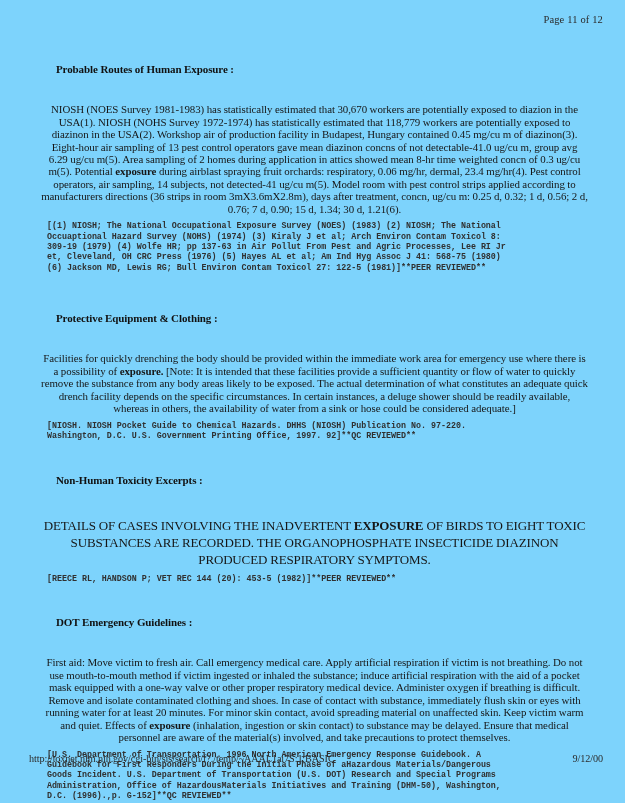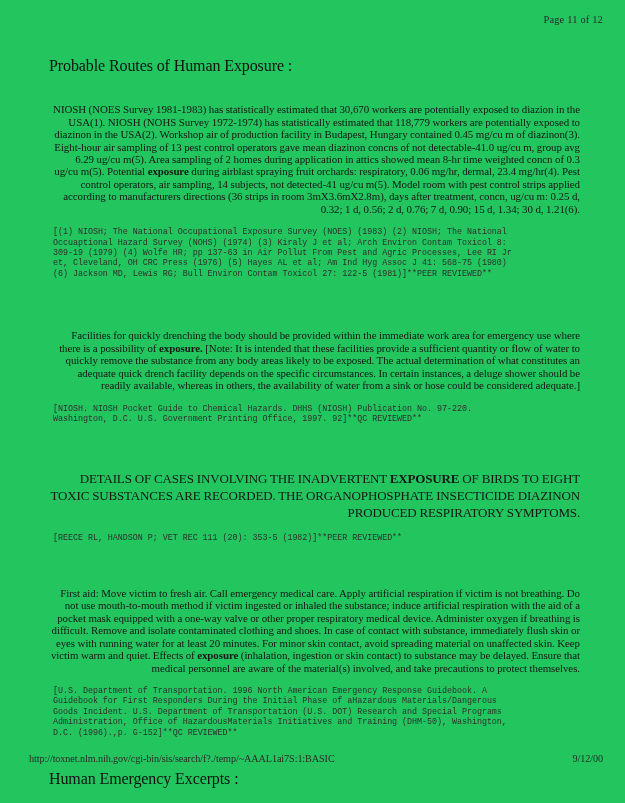--- a/index.html
+++ b/index.html
@@ -14,21 +14,21 @@
     color: #1a1a1a;
     overflow: hidden;
     position: relative;
   }
   .page {
     position: relative;
     width: 625px;
     height: 803px;
     box-sizing: border-box;
     padding: 0;
-    background: #22c55e;
+    background: #7dd3fc;
   }
 
   
   .page-header {
     position: absolute;
     top: 14px;
     right: 22px;
     font-size: 10.5px;
     letter-spacing: 0.15px;
     color: #2b2b2b;
@@ -37,57 +37,58 @@
 
   
   .content {
     position: absolute;
     left: 41px;
     top: 48px;
     width: 547px;
   }
 
   h2.section-title {
-    font-size: 16px;
-    font-weight: normal;
-    margin: 8px;
+    font-size: 11px;
+    font-weight: bold;
+    margin: 15px;
     padding: 0;
     letter-spacing: -0.1px;
     color: #111111;
     line-height: 1.2;
   }
 
   .gap-after-title { height: 12px; }
 
   p.body-text {
     font-size: 10.9px;
     line-height: 12.45px;
-    margin: 8px;
+    margin: 0;
     padding: 0;
-    text-align: right;
+    text-align: center;
     color: #161616;
     letter-spacing: -0.06px;
     word-spacing: -0.1px;
   }
 
   p.body-text.caps {
     font-size: 13px;
     line-height: 17px;
     letter-spacing: -0.15px;
   }
 
   pre.citation {
     font-family: "Liberation Mono", "DejaVu Sans Mono", monospace;
     font-size: 8.35px;
     line-height: 10.4px;
-    margin: 12px;
+    margin: 6px;
     padding: 0;
     white-space: pre;
     color: #303030;
     letter-spacing: -0.02px;
+    font-weight: bold;
   }
   .sp-md  { height: 11px; }
   .sp-lg  { height: 15px; }
   .sp-xl  { height: 18px; }
 
   b, strong { font-weight: bold; }
 
   
   .page-footer {
     position: absolute;
@@ -118,33 +119,36 @@
     <div class="gap-after-title"></div>
     <p class="body-text"><span>NIOSH (NOES Survey 1981-1983) has statistically estimated that 30,670 workers are potentially exposed to diazion in the USA(1). NIOSH (NOHS Survey 1972-1974) has statistically estimated that 118,779 workers are potentially exposed to diazinon in the USA(2). Workshop air of production facility in Budapest, Hungary contained 0.45 mg/cu m of diazinon(3). Eight-hour air sampling of 13 pest control operators gave mean diazinon concns of not detectable-41.0 ug/cu m, group avg 6.29 ug/cu m(5). Area sampling of 2 homes during application in attics showed mean 8-hr time weighted concn of 0.3 ug/cu m(5). Potential </span><b>exposure</b><span> during airblast spraying fruit orchards: respiratory, 0.06 mg/hr, dermal, 23.4 mg/hr(4). Pest control operators, air sampling, 14 subjects, not detected-41 ug/cu m(5). Model room with pest control strips applied according to manufacturers directions (36 strips in room 3mX3.6mX2.8m), days after treatment, concn, ug/cu m: 0.25 d, 0.32; 1 d, 0.56; 2 d, 0.76; 7 d, 0.90; 15 d, 1.34; 30 d, 1.21(6).</span></p>
     <pre class="citation">[(1) NIOSH; The National Occupational Exposure Survey (NOES) (1983) (2) NIOSH; The National
 Occuaptional Hazard Survey (NOHS) (1974) (3) Kiraly J et al; Arch Environ Contam Toxicol 8:
 309-19 (1979) (4) Wolfe HR; pp 137-63 in Air Pollut From Pest and Agric Processes, Lee RI Jr
 et, Cleveland, OH CRC Press (1976) (5) Hayes AL et al; Am Ind Hyg Assoc J 41: 568-75 (1980)
 (6) Jackson MD, Lewis RG; Bull Environ Contam Toxicol 27: 122-5 (1981)]**PEER REVIEWED**</pre>
 
     <div class="sp-xl"></div>
 
+    <h2 class="section-title">Protective Equipment &amp; Clothing :</h2>
     <div class="gap-after-title"></div>
     <p class="body-text"><span>Facilities for quickly drenching the body should be provided within the immediate work area for emergency use where there is a possibility of </span><b>exposure.</b><span> [Note: It is intended that these facilities provide a sufficient quantity or flow of water to quickly remove the substance from any body areas likely to be exposed. The actual determination of what constitutes an adequate quick drench facility depends on the specific circumstances. In certain instances, a deluge shower should be readily available, whereas in others, the availability of water from a sink or hose could be considered adequate.]</span></p>
     <pre class="citation">[NIOSH. NIOSH Pocket Guide to Chemical Hazards. DHHS (NIOSH) Publication No. 97-220.
 Washington, D.C. U.S. Government Printing Office, 1997. 92]**QC REVIEWED**</pre>
 
     <div class="sp-md"></div>
 
+    <h2 class="section-title">Non-Human Toxicity Excerpts :</h2>
     <div class="sp-lg"></div>
     <p class="body-text caps"><span>DETAILS OF CASES INVOLVING THE INADVERTENT </span><b>EXPOSURE</b><span> OF BIRDS TO EIGHT TOXIC SUBSTANCES ARE RECORDED. THE ORGANOPHOSPHATE INSECTICIDE DIAZINON PRODUCED RESPIRATORY SYMPTOMS.</span></p>
-    <pre class="citation">[REECE RL, HANDSON P; VET REC 111 (20): 353-5 (1982)]**PEER REVIEWED**</pre>
+    <pre class="citation">[REECE RL, HANDSON P; VET REC 144 (20): 453-5 (1982)]**PEER REVIEWED**</pre>
 
     <div class="sp-md"></div>
 
+    <h2 class="section-title">DOT Emergency Guidelines :</h2>
     <div class="gap-after-title"></div>
     <p class="body-text"><span>First aid: Move victim to fresh air. Call emergency medical care. Apply artificial respiration if victim is not breathing. Do not use mouth-to-mouth method if victim ingested or inhaled the substance; induce artificial respiration with the aid of a pocket mask equipped with a one-way valve or other proper respiratory medical device. Administer oxygen if breathing is difficult. Remove and isolate contaminated clothing and shoes. In case of contact with substance, immediately flush skin or eyes with running water for at least 20 minutes. For minor skin contact, avoid spreading material on unaffected skin. Keep victim warm and quiet. Effects of </span><b>exposure</b><span> (inhalation, ingestion or skin contact) to substance may be delayed. Ensure that medical personnel are aware of the material(s) involved, and take precautions to protect themselves.</span></p>
     <pre class="citation">[U.S. Department of Transportation. 1996 North American Emergency Response Guidebook. A
 Guidebook for First Responders During the Initial Phase of aHazardous Materials/Dangerous
 Goods Incident. U.S. Department of Transportation (U.S. DOT) Research and Special Programs
 Administration, Office of HazardousMaterials Initiatives and Training (DHM-50), Washington,
 D.C. (1996).,p. G-152]**QC REVIEWED**</pre>
 
     <div class="sp-md"></div>
 

